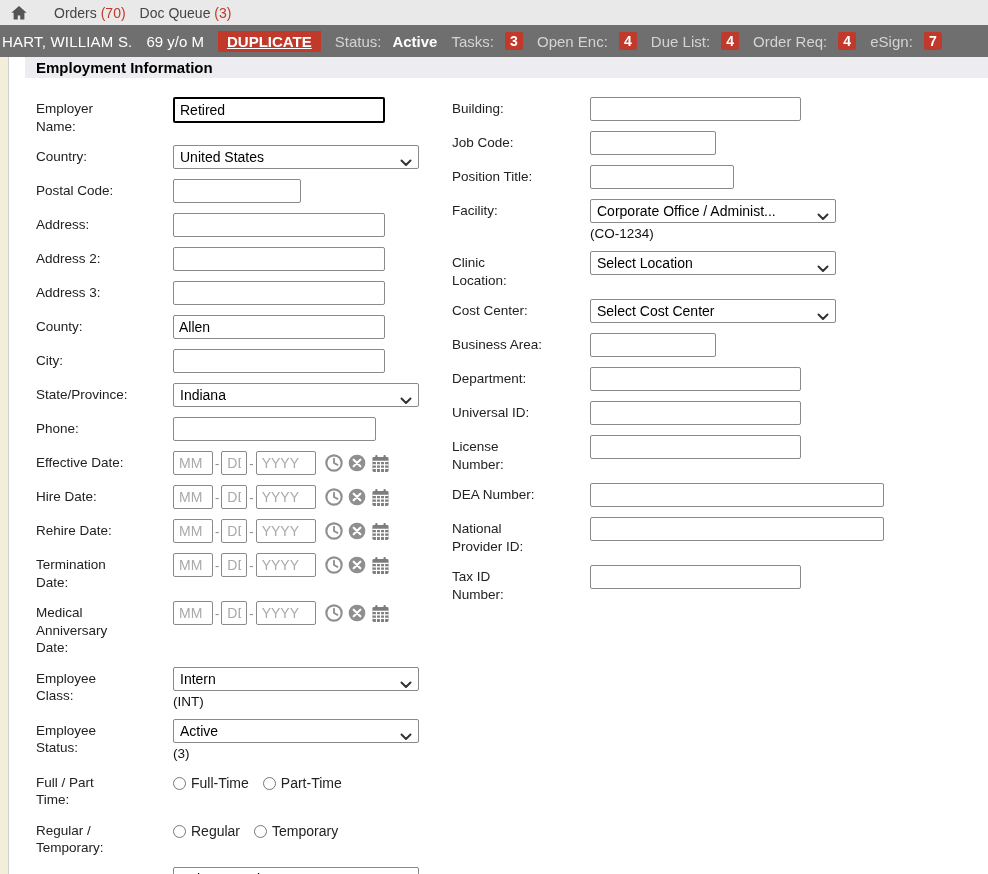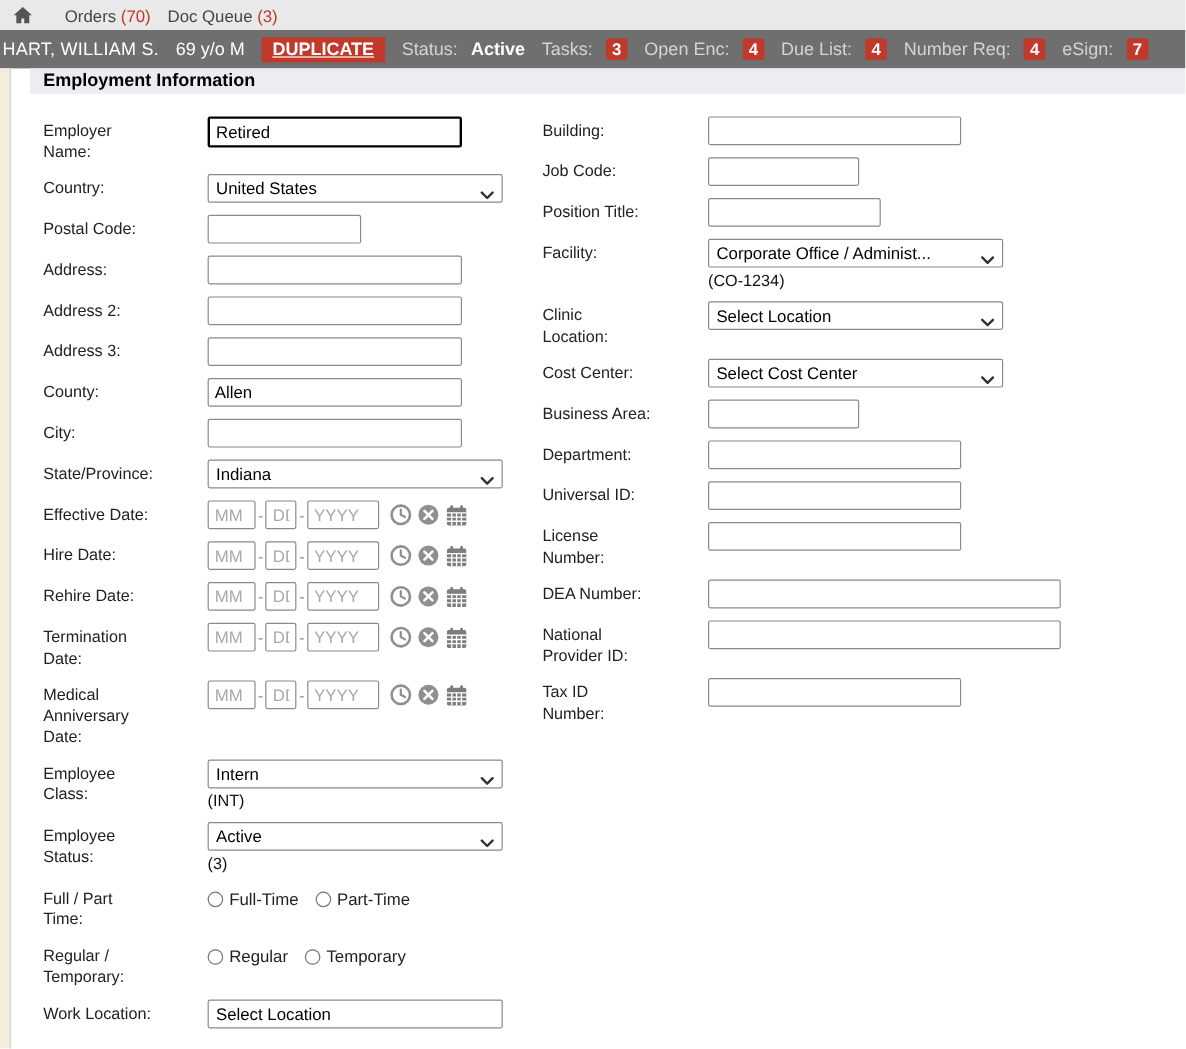--- a/index.html
+++ b/index.html
@@ -126,21 +126,21 @@
     </span>
     <span class="stat">
       <span class="bar-label">Open Enc:</span>
       <span class="num-badge">4</span>
     </span>
     <span class="stat">
       <span class="bar-label">Due List:</span>
       <span class="num-badge">4</span>
     </span>
     <span class="stat">
-      <span class="bar-label">Number Req:</span>
+      <span class="bar-label">Order Req:</span>
       <span class="num-badge">4</span>
     </span>
     <span class="stat">
       <span class="bar-label">eSign:</span>
       <span class="num-badge">7</span>
     </span>
   </div>
 
   <div class="content">
     <div class="beige-strip"></div>
@@ -219,20 +219,26 @@
             <div class="ctl">
               <div class="sel w246">
                 <span>Indiana</span>
                 <span class="chev"><svg width="12" height="8" viewBox="0 0 12 8">
                       <path d="M1.5 1.5L6 6l4.5-4.5" stroke="#333" stroke-width="2" fill="none" stroke-linecap="round" stroke-linejoin="round"></path>
                     </svg></span>
               </div>
             </div>
           </div>
 
+          <div class="row">
+            <div class="lab">Phone:</div>
+            <div class="ctl">
+                <input class="txt w203" value="" style="">
+              </div>
+          </div>
 
           <div class="row">
             <div class="lab">Effective Date:</div>
             <div class="ctl">
               <div class="dates">
                 <input class="txt dmm" placeholder="MM" style="">
                   <span class="dsep">-</span>
                   <input class="txt ddd" placeholder="DD" style="">
                   <span class="dsep">-</span>
                   <input class="txt dyy" placeholder="YYYY" style="">

